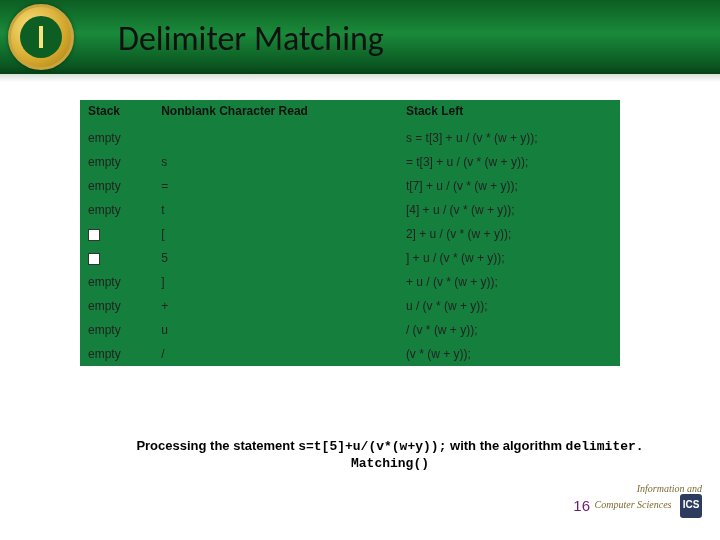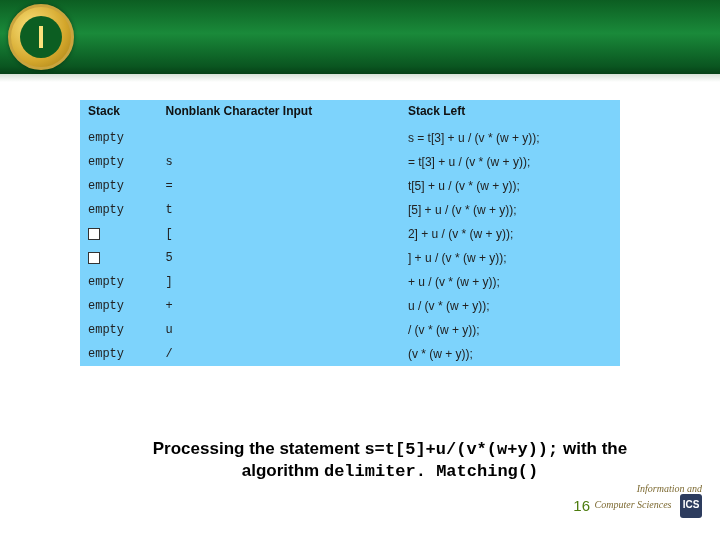--- a/index.html
+++ b/index.html
@@ -42,46 +42,46 @@
   .title {
     position: absolute; left: 118px; top: 18px;
     font-size: 34px; font-weight: 400;
     color: #111;
     font-family: "Calibri", Arial, sans-serif;
   }
   .content {
     position: absolute;
     top: 100px; left: 80px;
     width: 540px;
-    background: #7dd3fc;
+    background: #15803d;
   }
   table { border-collapse: collapse; width: 100%; font-size: 12px; }
   th { text-align: left; font-weight: 700; font-family: Arial, sans-serif; padding: 4px 8px 8px 8px; color: #111; }
   th.mid { font-family: Arial, sans-serif; }
   td { padding: 5px 8px; color: #222; font-family: Arial, sans-serif; vertical-align: middle; }
-  td.stackcell, td.readcell { font-family: Liberation Mono, monospace; }
+  td.stackcell, td.readcell { font-family: Liberation Sans, sans-serif; }
   .stackbox {
     display: inline-block; width: 12px; height: 12px;
     border: 1px solid #333; margin-right: 2px; vertical-align: middle;
     background: #fff;
   }
   .caption {
     position: absolute;
     top: 438px; left: 130px; width: 520px;
-    font-size: 17px; font-weight: 700;
+    font-size: 13px; font-weight: 700;
     font-family: Arial, sans-serif;
     text-align: center;
     line-height: 1.25;
     color: #000;
   }
   .caption .mono { font-family: "Courier New", monospace; font-weight: 700; }
   .page-num {
     position: absolute;
     right: 130px; bottom: 26px;
-    font-size: 15px; color: #4d7c0f;
+    font-size: 15px; color: #701a75;
   }
   .footer-logo {
     position: absolute;
     right: 18px; bottom: 22px;
     font-size: 10px; color: #7d6a32;
     font-style: italic; font-family: Georgia, serif;
     text-align: right; line-height: 1.05;
   }
   .footer-logo .ics-badge {
     display: inline-block; width: 22px; height: 24px;
@@ -91,51 +91,52 @@
     border-radius: 3px; margin-left: 6px; vertical-align: middle;
   }
 </style>
 </head>
 <body>
 
 <div class="header">
   <div class="logo">
     <div class="logo-inner"></div>
   </div>
+  <div class="title">Delimiter Matching</div>
 </div>
 
 <div class="content">
   <table>
     <thead>
       <tr>
         <th>Stack</th>
-        <th class="mid">Nonblank Character Input</th>
+        <th class="mid">Nonblank Character Read</th>
         <th>Stack Left</th>
       </tr>
     </thead>
     <tbody id="trace-body">
         <tr>
           <td class="stackcell">empty</td>
           <td class="readcell"></td>
           <td>s = t[3] + u / (v * (w + y));</td>
         </tr>
         <tr>
           <td class="stackcell">empty</td>
           <td class="readcell">s</td>
           <td>= t[3] + u / (v * (w + y));</td>
         </tr>
         <tr>
           <td class="stackcell">empty</td>
           <td class="readcell">=</td>
-          <td>t[5] + u / (v * (w + y));</td>
+          <td>t[7] + u / (v * (w + y));</td>
         </tr>
         <tr>
           <td class="stackcell">empty</td>
           <td class="readcell">t</td>
-          <td>[5] + u / (v * (w + y));</td>
+          <td>[4] + u / (v * (w + y));</td>
         </tr>
         <tr>
           <td class="stackcell"><span class="stackbox"></span></td>
           <td class="readcell">[</td>
           <td>2] + u / (v * (w + y));</td>
         </tr>
         <tr>
           <td class="stackcell"><span class="stackbox"></span></td>
           <td class="readcell">5</td>
           <td>] + u / (v * (w + y));</td>

